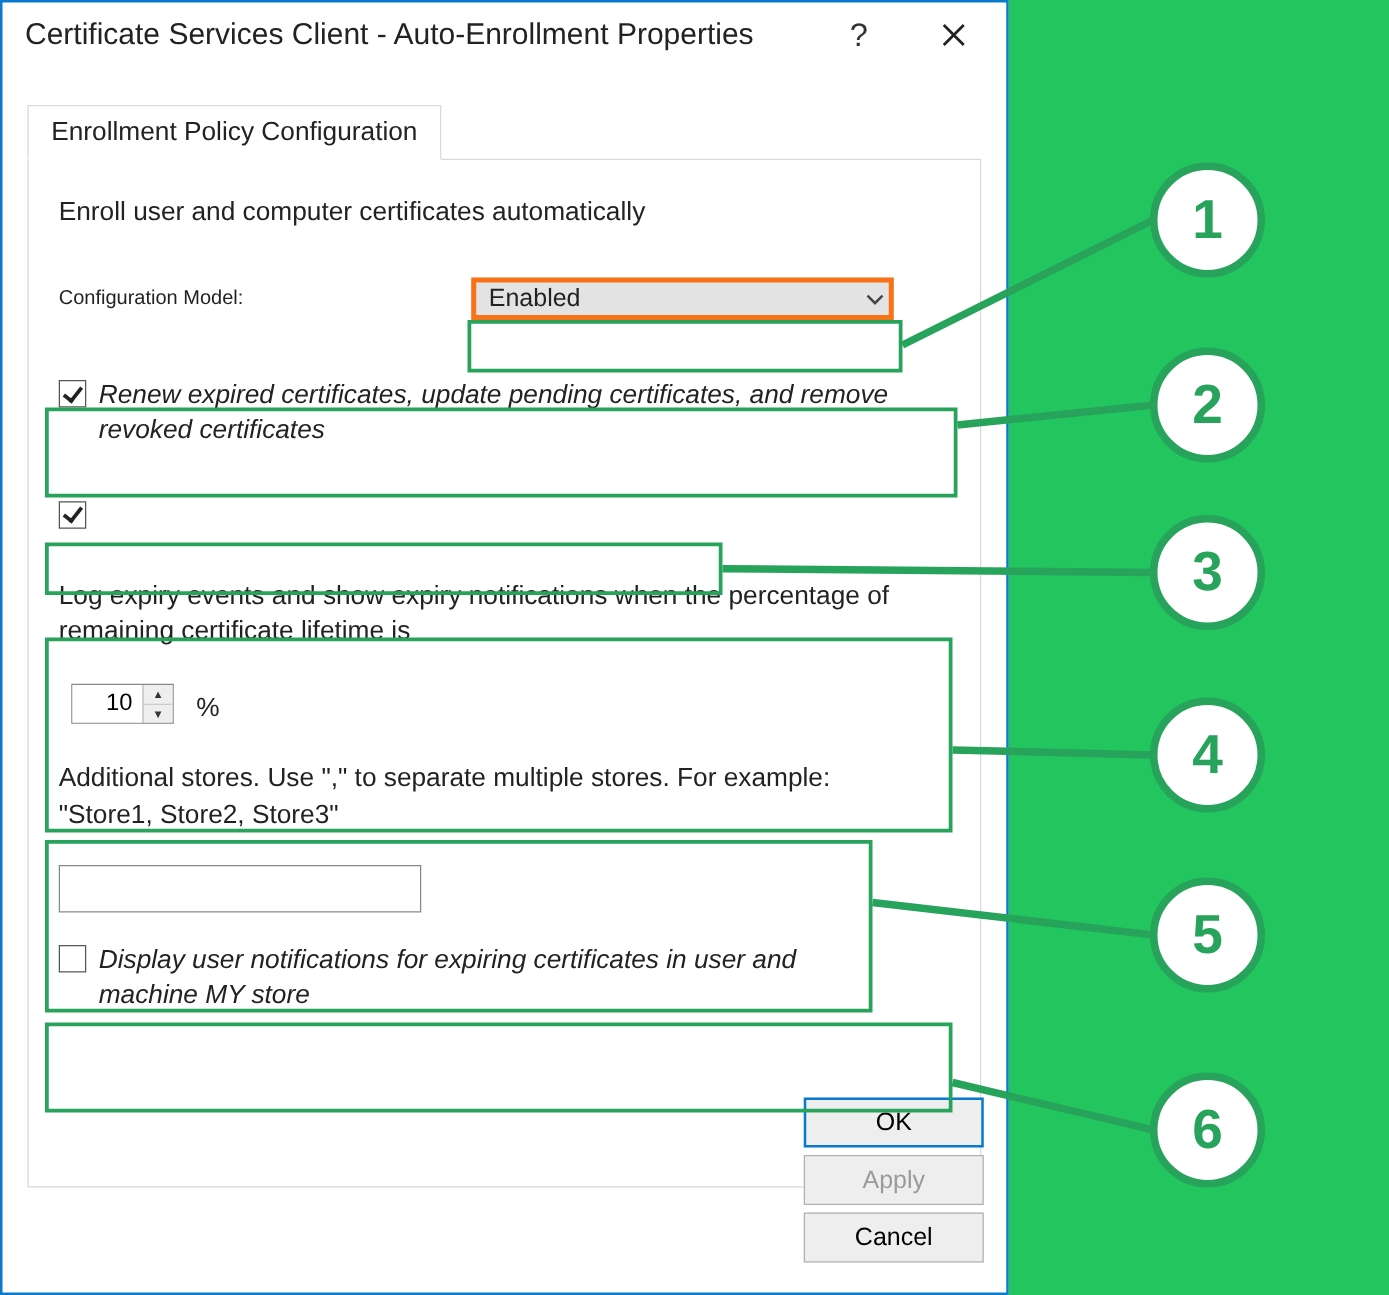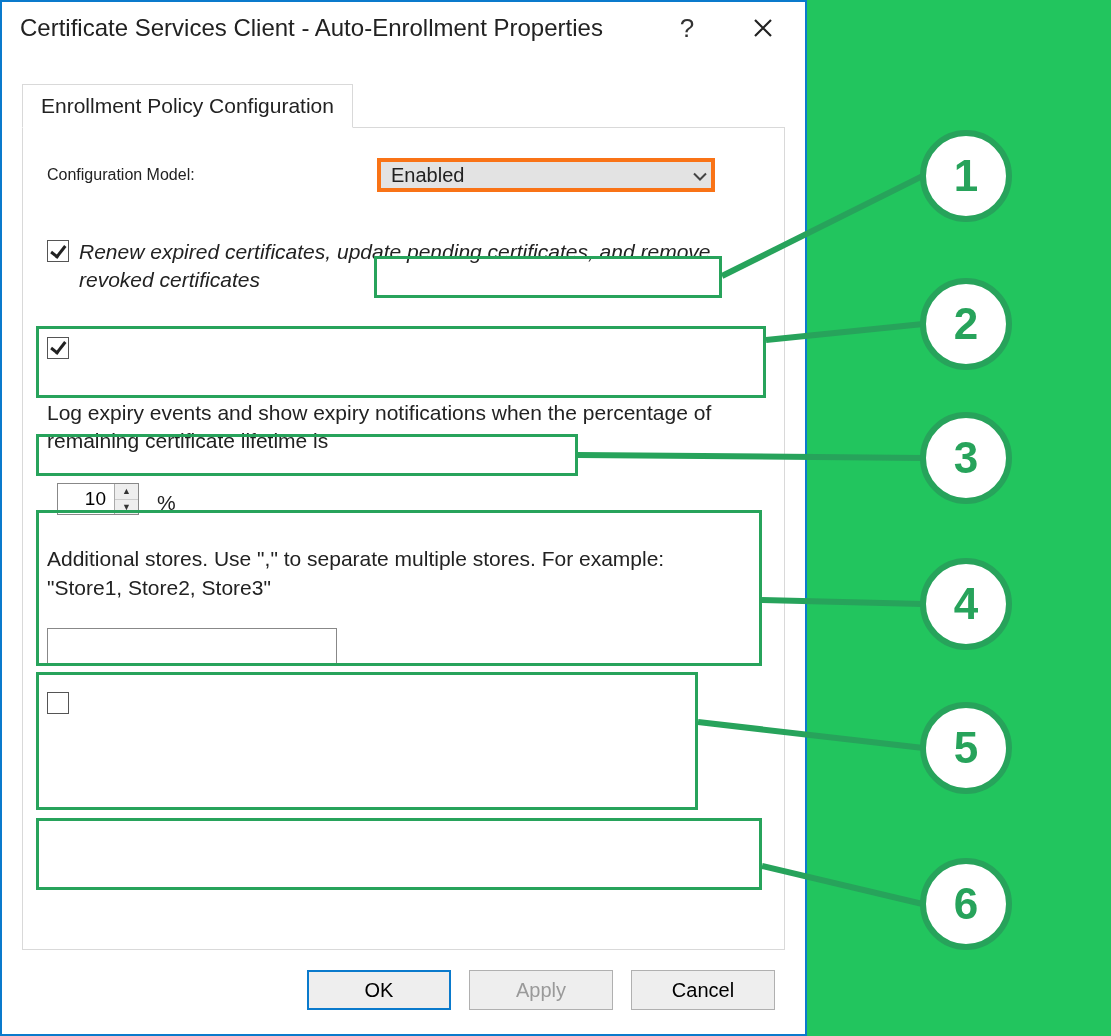--- a/index.html
+++ b/index.html
@@ -168,22 +168,22 @@
     border: 1px solid #888;
     font-size: 19px; font-family: inherit;
     padding: 0 6px;
     outline: none;
     margin-top: 4px;
   }
 
   
   .button-row {
     position: absolute;
-    right: 28px; bottom: 22px;
-    display:flex; gap: 18px;
+    right: 16px; bottom: 22px;
+    display:flex; gap: 6px; flex-direction: column;
   }
   .btn {
     width: 144px; height: 40px;
     font-size: 20px;
     font-family: inherit;
     border: 1px solid #b0b0b0;
     background: #eee;
     cursor: pointer;
   }
   .btn.default {
@@ -240,20 +240,21 @@
         </div>
       </div>
     </div>
 
     <div class="client-area">
 
       <div class="tab-header">Enrollment Policy Configuration</div>
 
       <div class="tab-body">
 
+        <div class="intro-text">Enroll user and computer certificates automatically</div>
 
         <div class="row-config-model">
           <div class="config-label">Configuration Model:</div>
           <div class="select-wrap">
             <div class="select-display">Enabled</div>
             <div class="select-chevron">
               <svg viewBox="0 0 14 10">
                   <path d="M1 2 L7 8 L13 2" stroke="#444" stroke-width="2" fill="none"></path>
                 </svg>
             </div>
@@ -285,20 +286,21 @@
           </div>
         </div>
 
         <div class="section-block" style="margin-top:30px;">
           <div class="block-text" style="margin-bottom:22px;">Additional stores. Use "," to separate multiple stores. For example: "Store1, Store2, Store3"</div>
           <input class="stores-input" type="text" value="" style="">
         </div>
 
         <div class="checkbox-row" style="margin-top:12px;">
           <div class="checkbox-box"></div>
+          <div class="checkbox-label">Display user notifications for expiring certificates in user and machine MY store</div>
         </div>
 
       </div>
 
       <div class="button-row">
         <button class="btn default">OK</button>
         <button class="btn disabled">Apply</button>
         <button class="btn">Cancel</button>
       </div>
 

